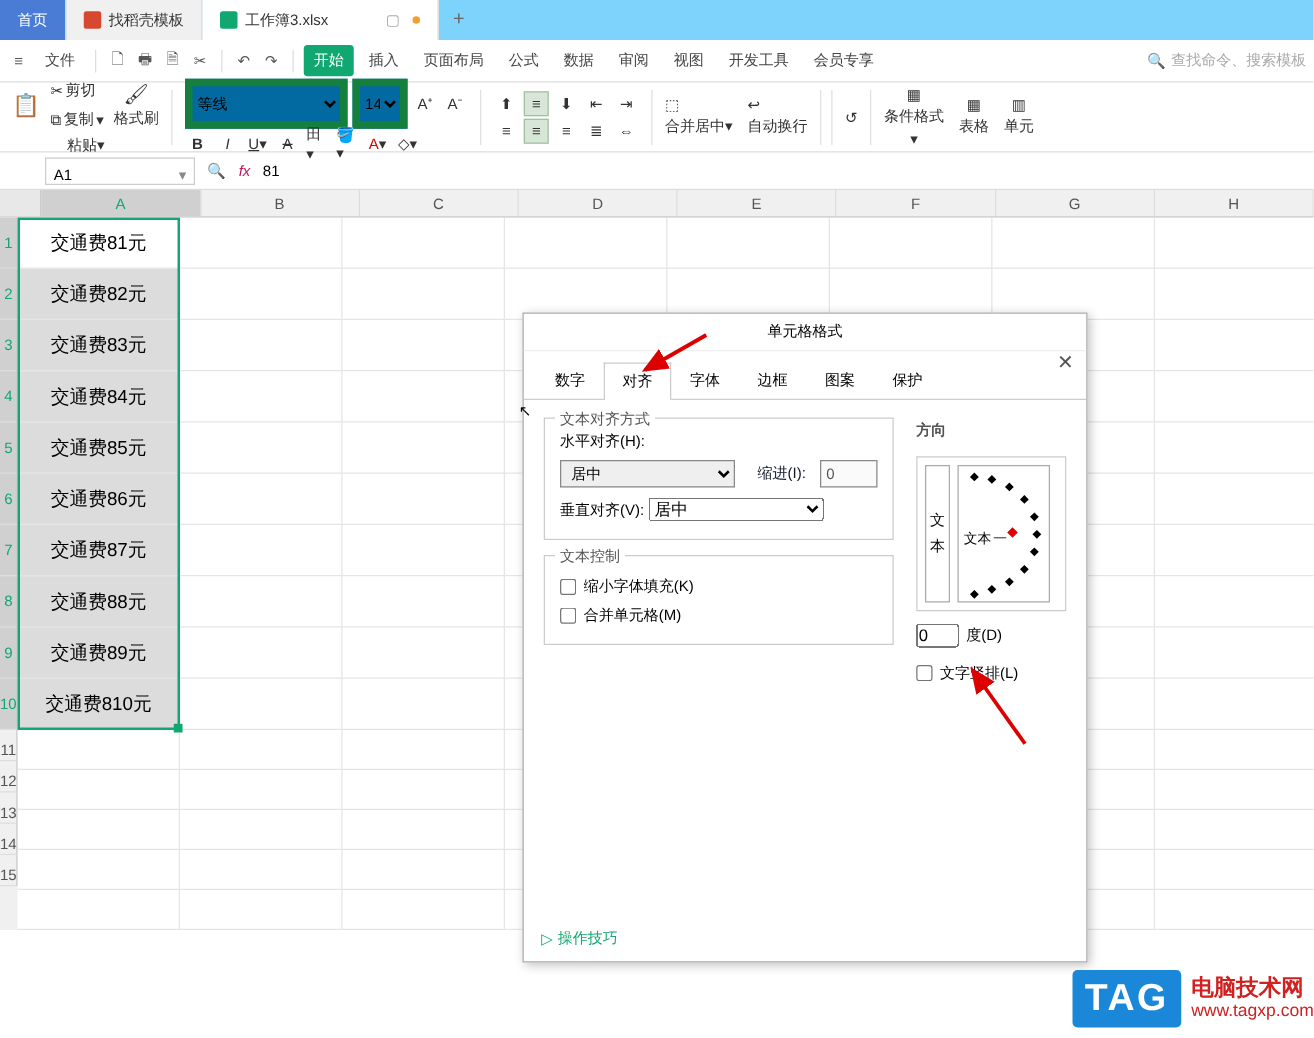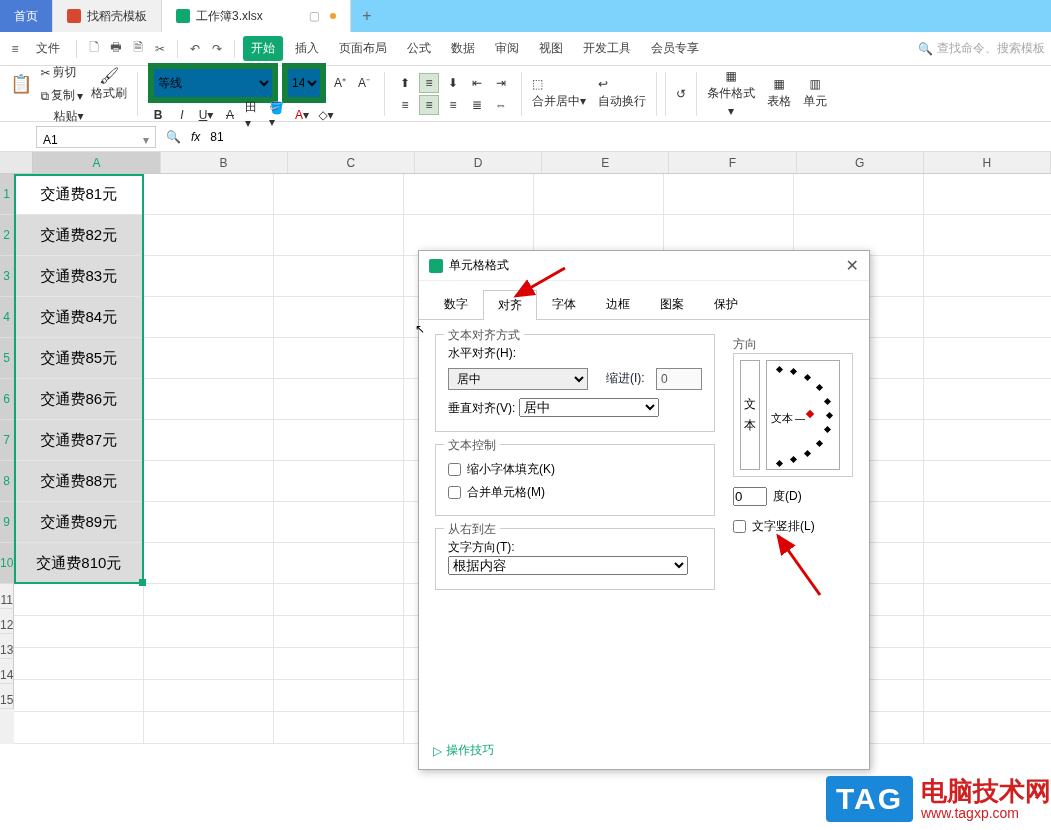--- a/index.html
+++ b/index.html
@@ -31,21 +31,21 @@
 .ribbon .grp .row { display: flex; gap: 4px; align-items: center; }
 .ribbon .vsep { width: 1px; height: 44px; background: #e0e0e0; margin: 0 2px; }
 .ribbon select, .ribbon .sel { height: 40px; font-size: 12px; border: 6px solid #15803d; background: #0369a1; }
 .ribbon .btn-s { width: 20px; height: 20px; display: flex; align-items: center; justify-content: center; border: 1px solid transparent; }
 .ribbon .btn-s.act { background: #d8e6d8; border-color: #a0c0a0; }
 .ribbon .label-btn { display: flex; align-items: center; gap: 2px; padding: 2px 4px; }
 
 
 .fbar { display: flex; align-items: center; height: 30px; border-bottom: 1px solid #ddd; padding: 0 6px; font-size: 12px; gap: 10px; }
 .namebox { width: 120px; border: 1px solid #ccc; height: 22px; padding: 0 6px; display: flex; align-items: flex-end; justify-content: space-between; margin-left: 30px; }
-.fx { color: #000000; font-style: italic; }
+.fx { color: #be185d; font-style: italic; }
 
 
 .grid-wrap { position: relative; }
 .colhdr { display: flex; height: 22px; background: #f0f0f0; border-bottom: 1px solid #ccc; font-size: 12px; color: #555; }
 .rowhdr-corner { width: 34px; border-right: 1px solid #ccc; background: #e8e8e8; }
 .colcell { width: 130px; text-align: center; border-right: 1px solid #ddd; line-height: 22px; }
 .colcell.sel { background: #d0d0d0; color: #10a870; font-weight: 500; }
 .gridbody { display: flex; }
 .rowhdrs { width: 34px; background: #f0f0f0; }
 .rowhdr { height: 41px; text-align: center; font-size: 12px; color: #555; border-bottom: 1px solid #ddd; border-right: 1px solid #ccc; line-height: 41px; }
@@ -55,55 +55,55 @@
 .cellrow { display: flex; height: 41px; }
 .cellrow.short { height: 32px; }
 .cell { width: 130px; border-right: 1px solid #e5e5e5; border-bottom: 1px solid #e5e5e5; padding: 0 6px; display: flex; align-items: center; font-size: 15px; }
 .selbox { position: absolute; left: 0; top: 0; width: 130px; height: 410px; border: 2px solid #10a870; pointer-events: none; }
 .selbox::after { content: ""; position: absolute; right: -4px; bottom: -4px; width: 7px; height: 7px; background: #10a870; }
 .cell.selected { background: #dcdcdc; justify-content: center; }
 .cell.first { background: #fff; justify-content: center; }
 
 
 .dialog { position: absolute; left: 418px; top: 250px; width: 452px; height: 520px; background: #fff; border: 1px solid #aaa; box-shadow: 2px 2px 8px rgba(0,0,0,0.25); font-size: 12px; }
-.dlg-title { height: 30px; display: flex; align-items: center; padding: 0 10px; border-bottom: 1px solid #eee; gap: 6px; }
+.dlg-title { height: 30px; display: flex; align-items: center; padding: 0 10px; border-bottom: 1px solid #eee; gap: 6px; flex-direction: column; }
 .dlg-close { margin-left: auto; font-size: 16px; color: #555; cursor: pointer; }
 .dlg-tabs { display: flex; padding: 8px 10px 0; gap: 0; border-bottom: 1px solid #ccc; }
 .dlg-tab { padding: 6px 14px; border: 1px solid transparent; border-bottom: none; }
 .dlg-tab.active { border-color: #ccc; background: #fff; position: relative; top: 1px; }
 .dlg-body { padding: 14px 16px; position: relative; }
 .fieldset { border: 1px solid #ccc; padding: 10px 12px 14px; margin-bottom: 12px; position: relative; }
 .fieldset > .legend { position: absolute; top: -8px; left: 8px; background: #fff; padding: 0 4px; color: #555; }
 .frow { display: flex; align-items: center; gap: 8px; margin-top: 6px; }
 .frow label.top { display: block; margin-bottom: 2px; }
 .frow select, .frow input[type=number], .frow input.num { border: 1px solid #888; height: 22px; font-size: 12px; padding: 0 4px; }
 .ck { display: flex; align-items: center; gap: 6px; margin-top: 6px; }
 .orient-box { position: absolute; right: 16px; top: 16px; width: 120px; }
-.orient-box .legend2 { font-size: 12px; color: #555; margin-bottom: 0; }
+.orient-box .legend2 { font-size: 12px; color: #555; margin-bottom: 12px; font-weight: bold; }
 .orient-inner { display: flex; gap: 6px; border: 1px solid #ccc; padding: 6px; }
 .vtext { width: 20px; border: 1px solid #aaa; display: flex; flex-direction: column; align-items: center; justify-content: center; font-size: 12px; padding: 6px 0; gap: 4px; }
 .dial { width: 74px; height: 110px; border: 1px solid #aaa; position: relative; }
 .dial .lbl { position: absolute; left: 4px; top: 50px; font-size: 11px; }
 .dial .pt { position: absolute; width: 5px; height: 5px; background: #000; transform: rotate(45deg); }
 .deg-row { display: flex; align-items: center; gap: 6px; margin-top: 10px; }
 .deg-row input { width: 34px; }
 .dlg-foot { position: absolute; bottom: 10px; left: 0; right: 0; display: flex; align-items: center; padding: 0 14px; }
 .dlg-foot .tips { color: #10a870; display: flex; gap: 4px; align-items: center; }
 .dlg-foot .btns { margin-left: auto; display: flex; gap: 8px; }
 .dlg-foot button { width: 72px; height: 26px; border: 1px solid #888; background: #f5f5f5; }
 
 
 .arrow { position: absolute; pointer-events: none; }
 .arrow svg { overflow: visible; }
 
 
 .tag-wm { position: absolute; right: 0; bottom: 8px; display: flex; align-items: center; gap: 8px; }
 .tag-wm .tg { background: #1a87d8; color: #fff; font-weight: 700; font-size: 30px; padding: 6px 10px; border-radius: 4px; letter-spacing: 2px; }
 .tag-wm .txt { color: #d02020; line-height: 1.1; }
-.tag-wm .txt .l1 { font-size: 26px; font-weight: 700; }
+.tag-wm .txt .l1 { font-size: 18px; font-weight: 700; }
 .tag-wm .txt .l2 { font-size: 14px; }
 
 .disabled { color: #0f172a; }
 </style>
 </head>
 <body>
 
 <div class="tabbar">
   <div class="tab home">
       <span>首页</span>
@@ -482,25 +482,20 @@
       <div class="ck">
           <input type="checkbox" style="">
           <span>缩小字体填充(K)</span>
         </div>
       <div class="ck">
           <input type="checkbox" style="">
           <span>合并单元格(M)</span>
         </div>
     </div>
 
-    <div class="fieldset" style="width:280px">
-      <span class="legend">从右到左</span>
-      <label class="top">文字方向(T):</label>
-      <select style="width:240px"><option>根据内容</option></select>
-    </div>
 
     <div class="orient-box">
       <div class="legend2">方向</div>
       <div class="orient-inner">
         <div class="vtext">
           <span>文</span>
             <span>本</span>
         </div>
         <div class="dial">
           <span class="lbl">文本</span>

